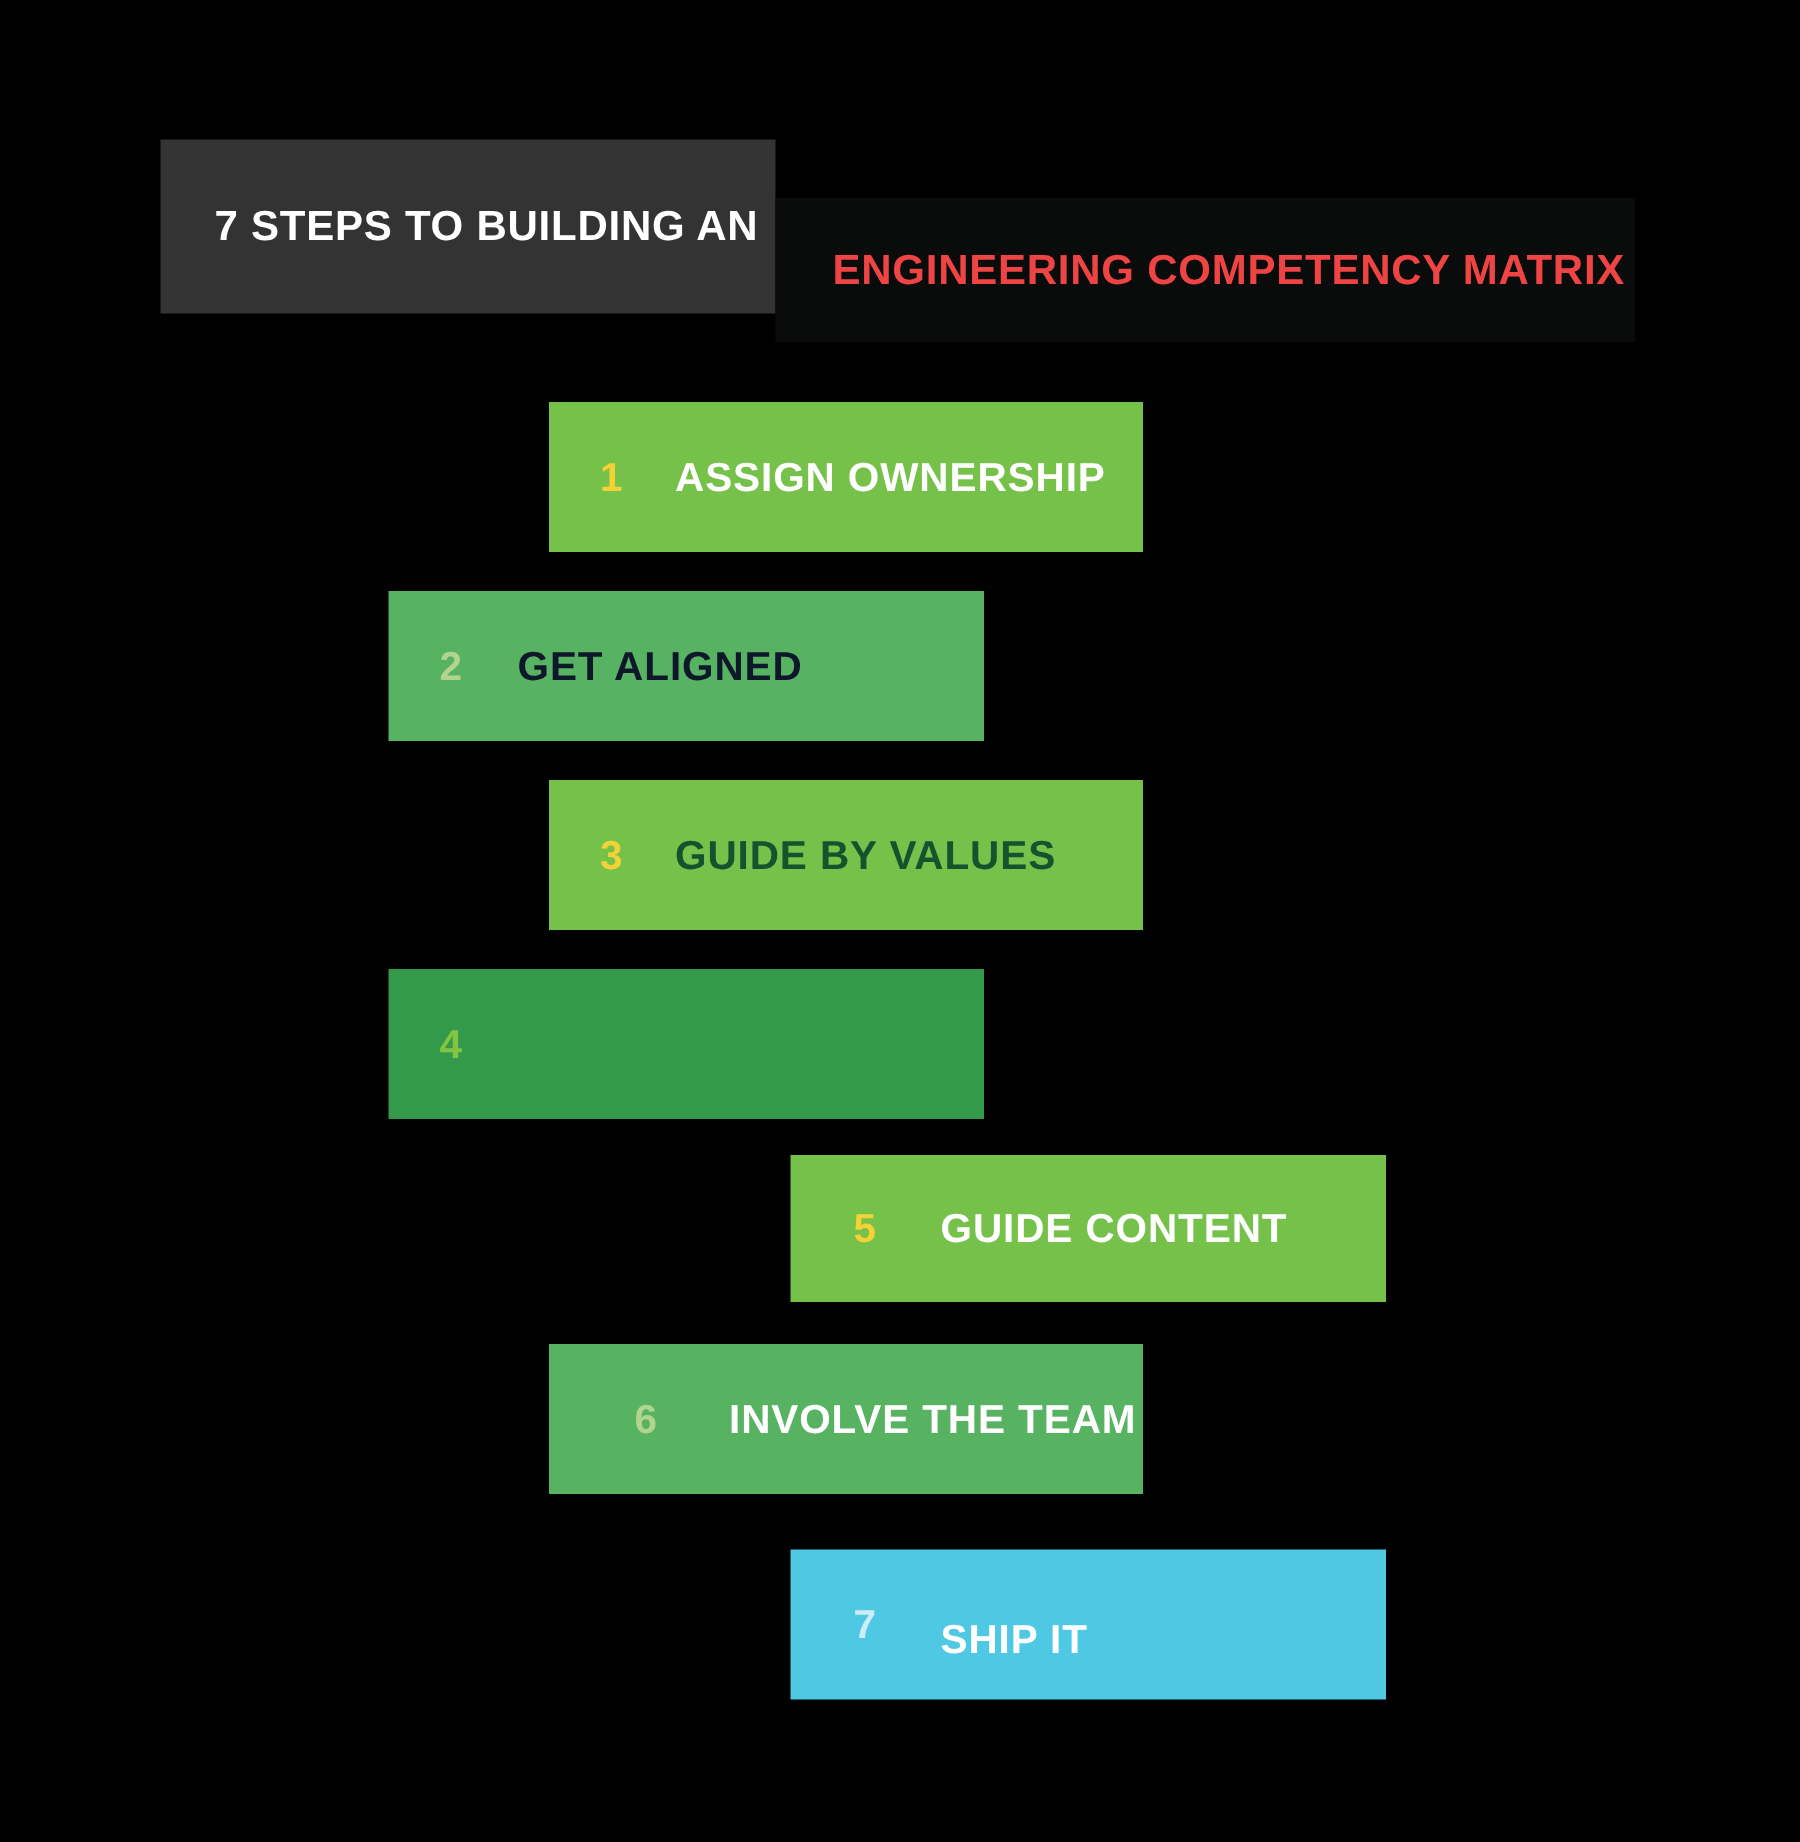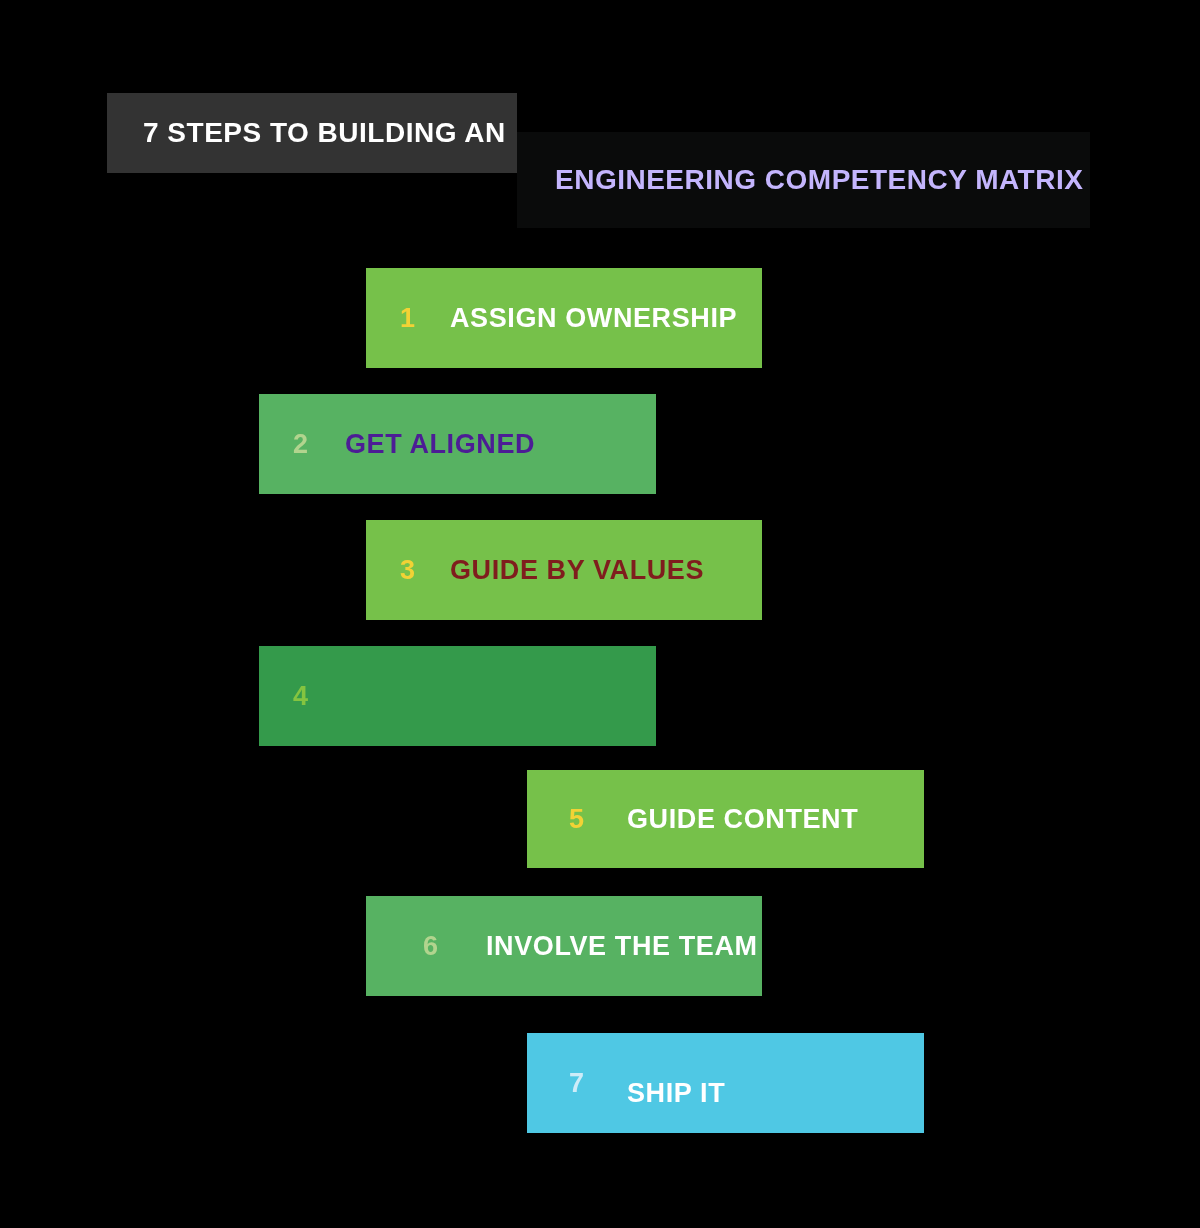--- a/index.html
+++ b/index.html
@@ -24,21 +24,21 @@
     color: #ffffff;
     font-weight: bold;
     font-size: 28px;
     letter-spacing: 0.5px;
     white-space: nowrap;
   }
   .title-1 {
     left: 107px;
     top: 93px;
     width: 410px;
-    height: 80px;
+    height: 116px;
     padding-left: 36px;
     box-sizing: border-box;
   }
   .title-2 {
     left: 517px;
     top: 132px;
     width: 573px;
     height: 96px;
     padding-left: 38px;
     box-sizing: border-box;
@@ -84,37 +84,37 @@
 </style>
 </head>
 <body style="background: rgb(0, 0, 0);">
 
 <div id="canvas" style="background: rgb(0, 0, 0);">
 
   <div class="title-box title-1" style="background: rgb(51, 51, 51); color: rgb(255, 255, 255);">
     <span>7 STEPS TO BUILDING AN</span>
   </div>
 
-  <div class="title-box title-2" style="background: rgb(10, 11, 11); color: #c4b5fd;">
+  <div class="title-box title-2" style="background: rgb(10, 11, 11); color: #ef4444;">
     <span>ENGINEERING COMPETENCY MATRIX</span>
   </div>
 
   <div class="step s1" style="background: rgb(118, 193, 74);">
     <span class="num" style="color: rgb(242, 210, 53);">1</span>
     <span class="label" style="color: rgb(255, 255, 255);">ASSIGN OWNERSHIP</span>
   </div>
 
   <div class="step s2" style="background: rgb(87, 178, 98);">
     <span class="num" style="color: rgb(178, 212, 142);">2</span>
-    <span class="label" style="color: #4c1d95;">GET ALIGNED</span>
+    <span class="label" style="color: #0f172a;">GET ALIGNED</span>
   </div>
 
   <div class="step s3" style="background: rgb(118, 193, 74);">
     <span class="num" style="color: rgb(242, 210, 53);">3</span>
-    <span class="label" style="color: #7f1d1d;">GUIDE BY VALUES</span>
+    <span class="label" style="color: #14532d;">GUIDE BY VALUES</span>
   </div>
 
   <div class="step s4" style="background: rgb(52, 154, 75);">
     <span class="num" style="color: rgb(133, 196, 64);">4</span>
   </div>
 
   <div class="step s5" style="background: rgb(118, 193, 74);">
     <span class="num" style="color: rgb(242, 210, 53);">5</span>
     <span class="label" style="color: rgb(255, 255, 255);">GUIDE CONTENT</span>
   </div>

